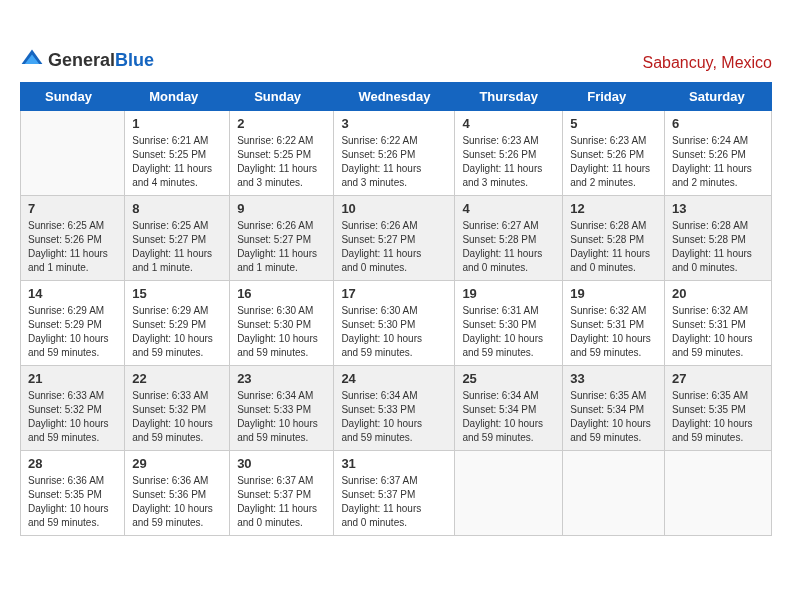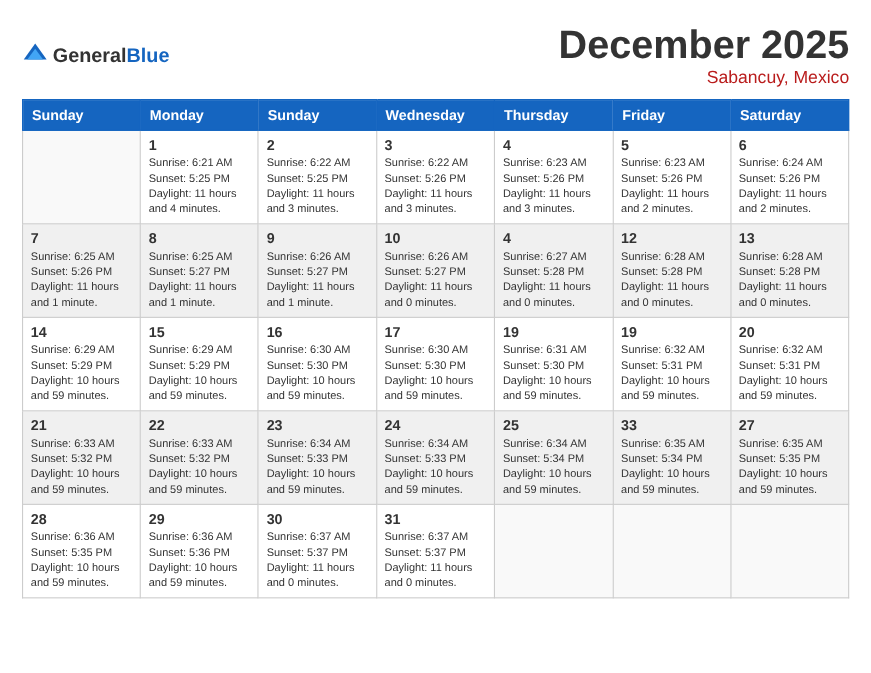--- a/index.html
+++ b/index.html
@@ -6,22 +6,23 @@
     body {
       font-family: Arial, sans-serif;
       background: #fff;
       width: 792px;
       min-height: 612px;
       padding: 20px;
     }
     .header {
       display: flex;
       justify-content: space-between;
-      align-items: center;
+      align-items: flex-end;
       margin-bottom: 10px;
+      margin-top: 28px;
     }
     .logo {
       display: flex;
       align-items: center;
       gap: 4px;
     }
     .logo-icon {
       width: 24px;
       height: 24px;
     }
@@ -39,21 +40,21 @@
     }
     .calendar {
       width: 100%;
       border-collapse: collapse;
       border: 1px solid #ccc;
     }
     .calendar th {
       background-color: #1565C0;
       color: #fff;
       text-align: left;
-      padding: 6px 8px;
+      padding: 6px 24px;
       font-size: 13px;
       border: 1px solid #1565C0;
     }
     .calendar td {
       vertical-align: top;
       padding: 5px 7px;
       border: 1px solid #ccc;
       width: 108px;
       min-height: 80px;
       font-size: 11px;
@@ -97,21 +98,20 @@
   <div class="logo">
     <svg class="logo-icon" viewBox="0 0 30 30">
       <polygon points="15,2 28,20 2,20" fill="#1565C0"></polygon>
       <polygon points="15,8 24,20 6,20" fill="#42A5F5"></polygon>
     </svg>
     <div>
       <span style="font-size:18px;font-weight:bold;color:#333;">General</span><span style="font-size:18px;font-weight:bold;color:#1565C0;">Blue</span>
     </div>
   </div>
   <div class="title-area">
-    <div class="month-title">December 2025</div>
     <div class="location">Sabancuy, Mexico</div>
   </div>
 </div>
 
 <table class="calendar">
   <thead>
     <tr>
       <th>Sunday</th>
       <th>Monday</th>
       <th>Sunday</th>

